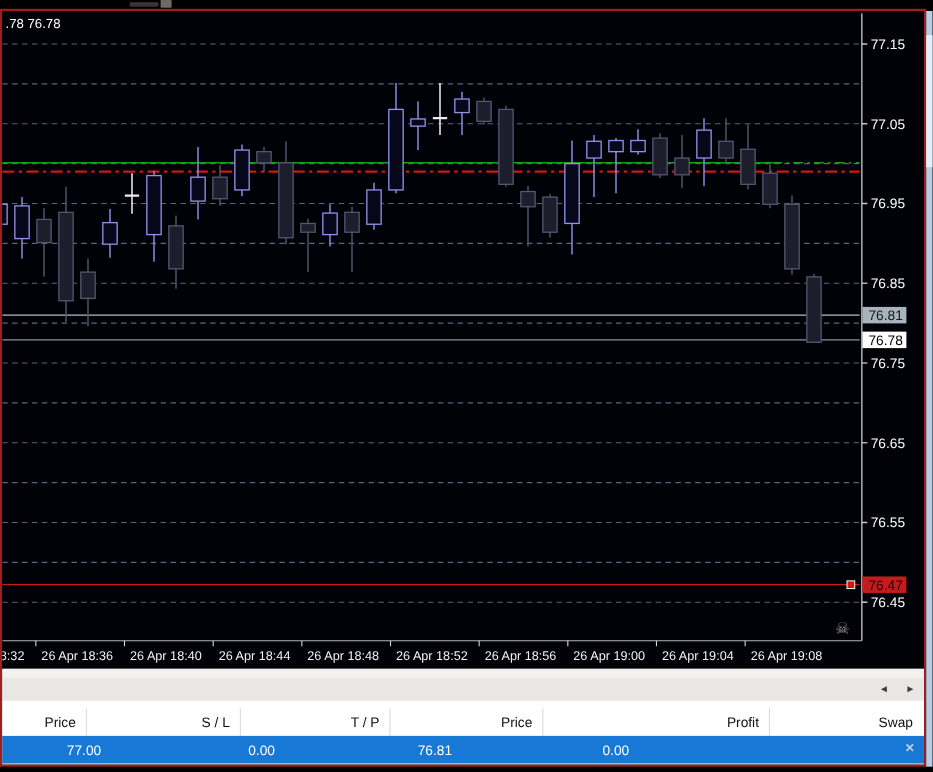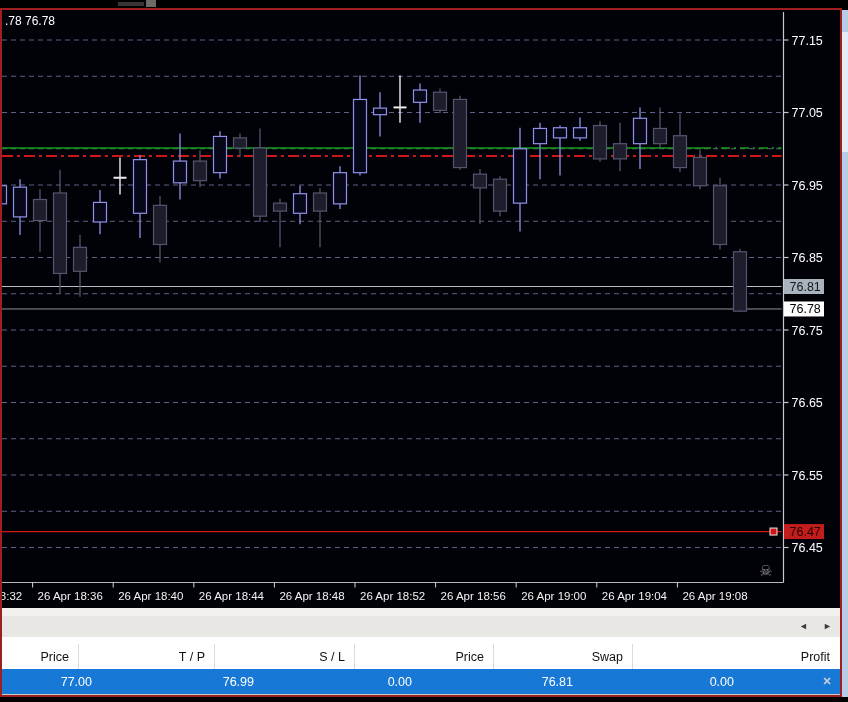--- a/index.html
+++ b/index.html
@@ -196,29 +196,28 @@
 
     <div id="panel">
       <div class="p-spacer"></div>
       <div class="p-band">
         <span id="arrow-left" class="scroll-arrow">◄</span>
         <span id="arrow-right" class="scroll-arrow">►</span>
       </div>
       <div class="p-gap"></div>
       <div class="p-head">
         <div class="hcell c0">Price</div>
+        <div class="hcell c1">S / L</div>
         <div class="hcell c2">T / P</div>
-        <div class="hcell c1">S / L</div>
         <div class="hcell c3">Price</div>
+        <div class="hcell c5">Profit</div>
         <div class="hcell c4">Swap</div>
-        <div class="hcell c5">Profit</div>
       </div>
       <div class="p-row">
         <div class="vcell c0">77.00</div>
-        <div class="vcell c1">76.99</div>
         <div class="vcell c2">0.00</div>
         <div class="vcell c3">76.81</div>
         <div class="vcell c4">0.00</div>
         <div id="close-x">✕</div>
       </div>
       <div class="p-bottom"></div>
     </div>
   </div>
 
   <div id="side-strip">

